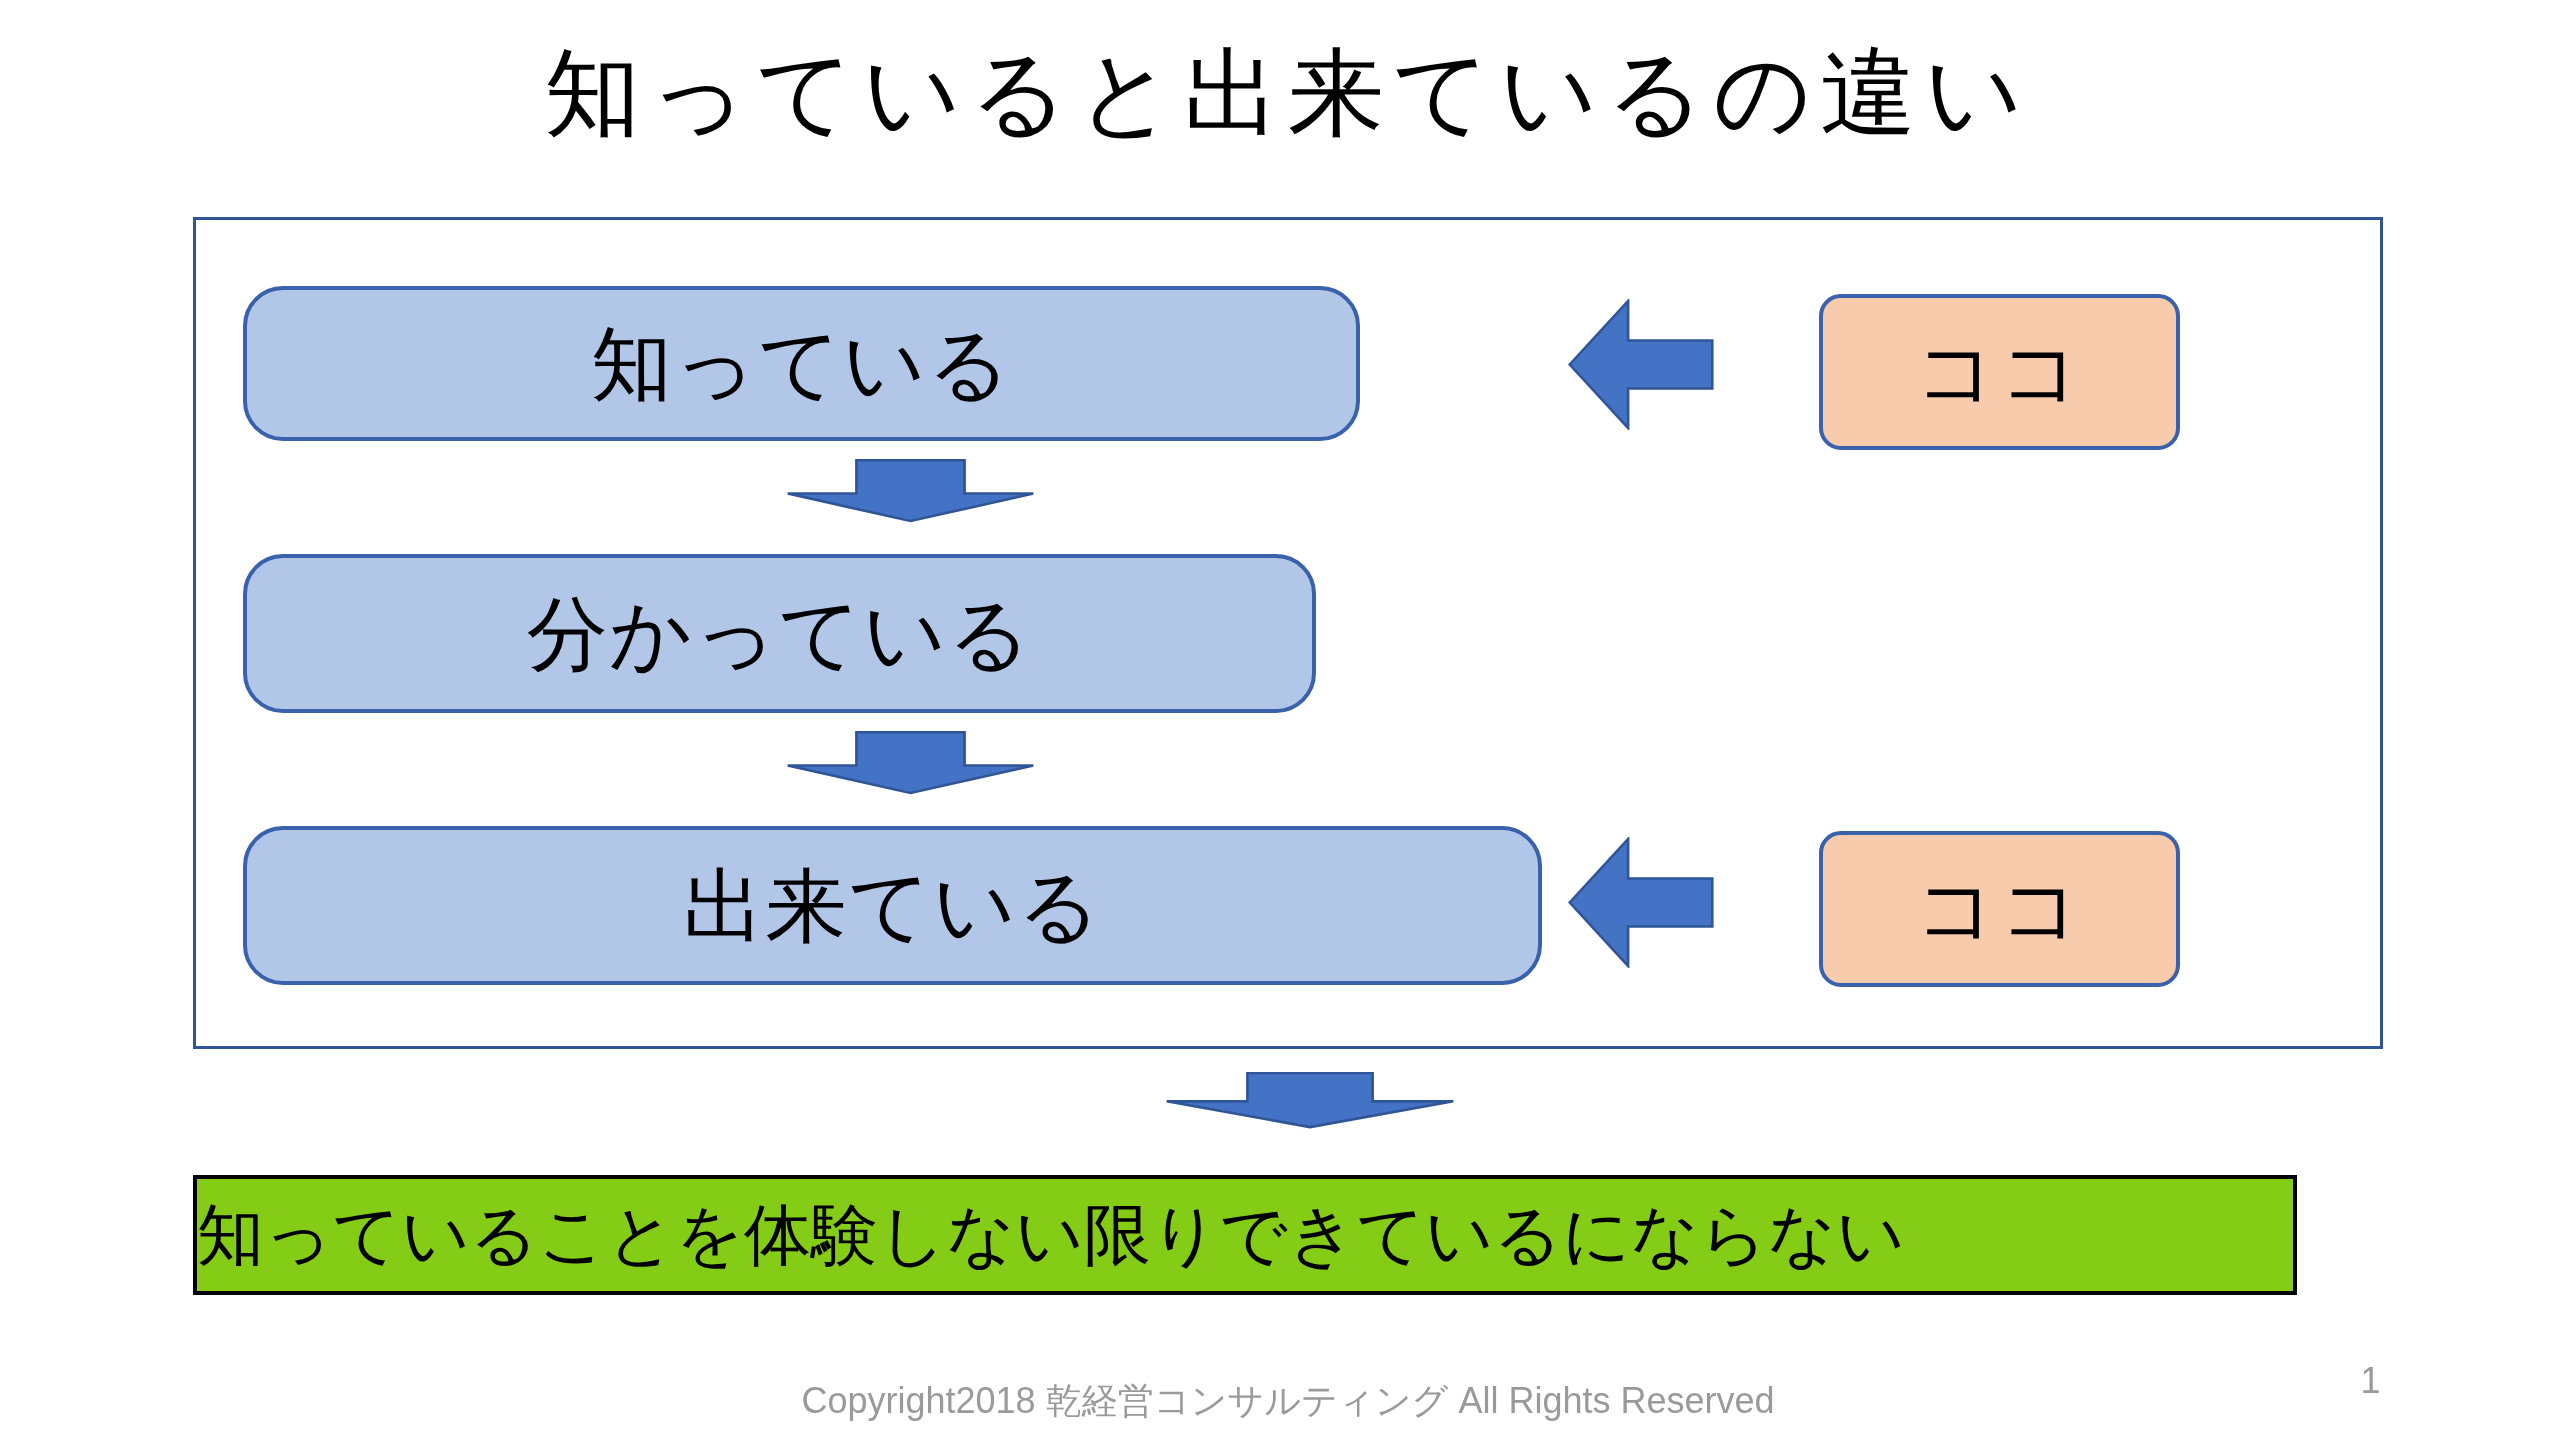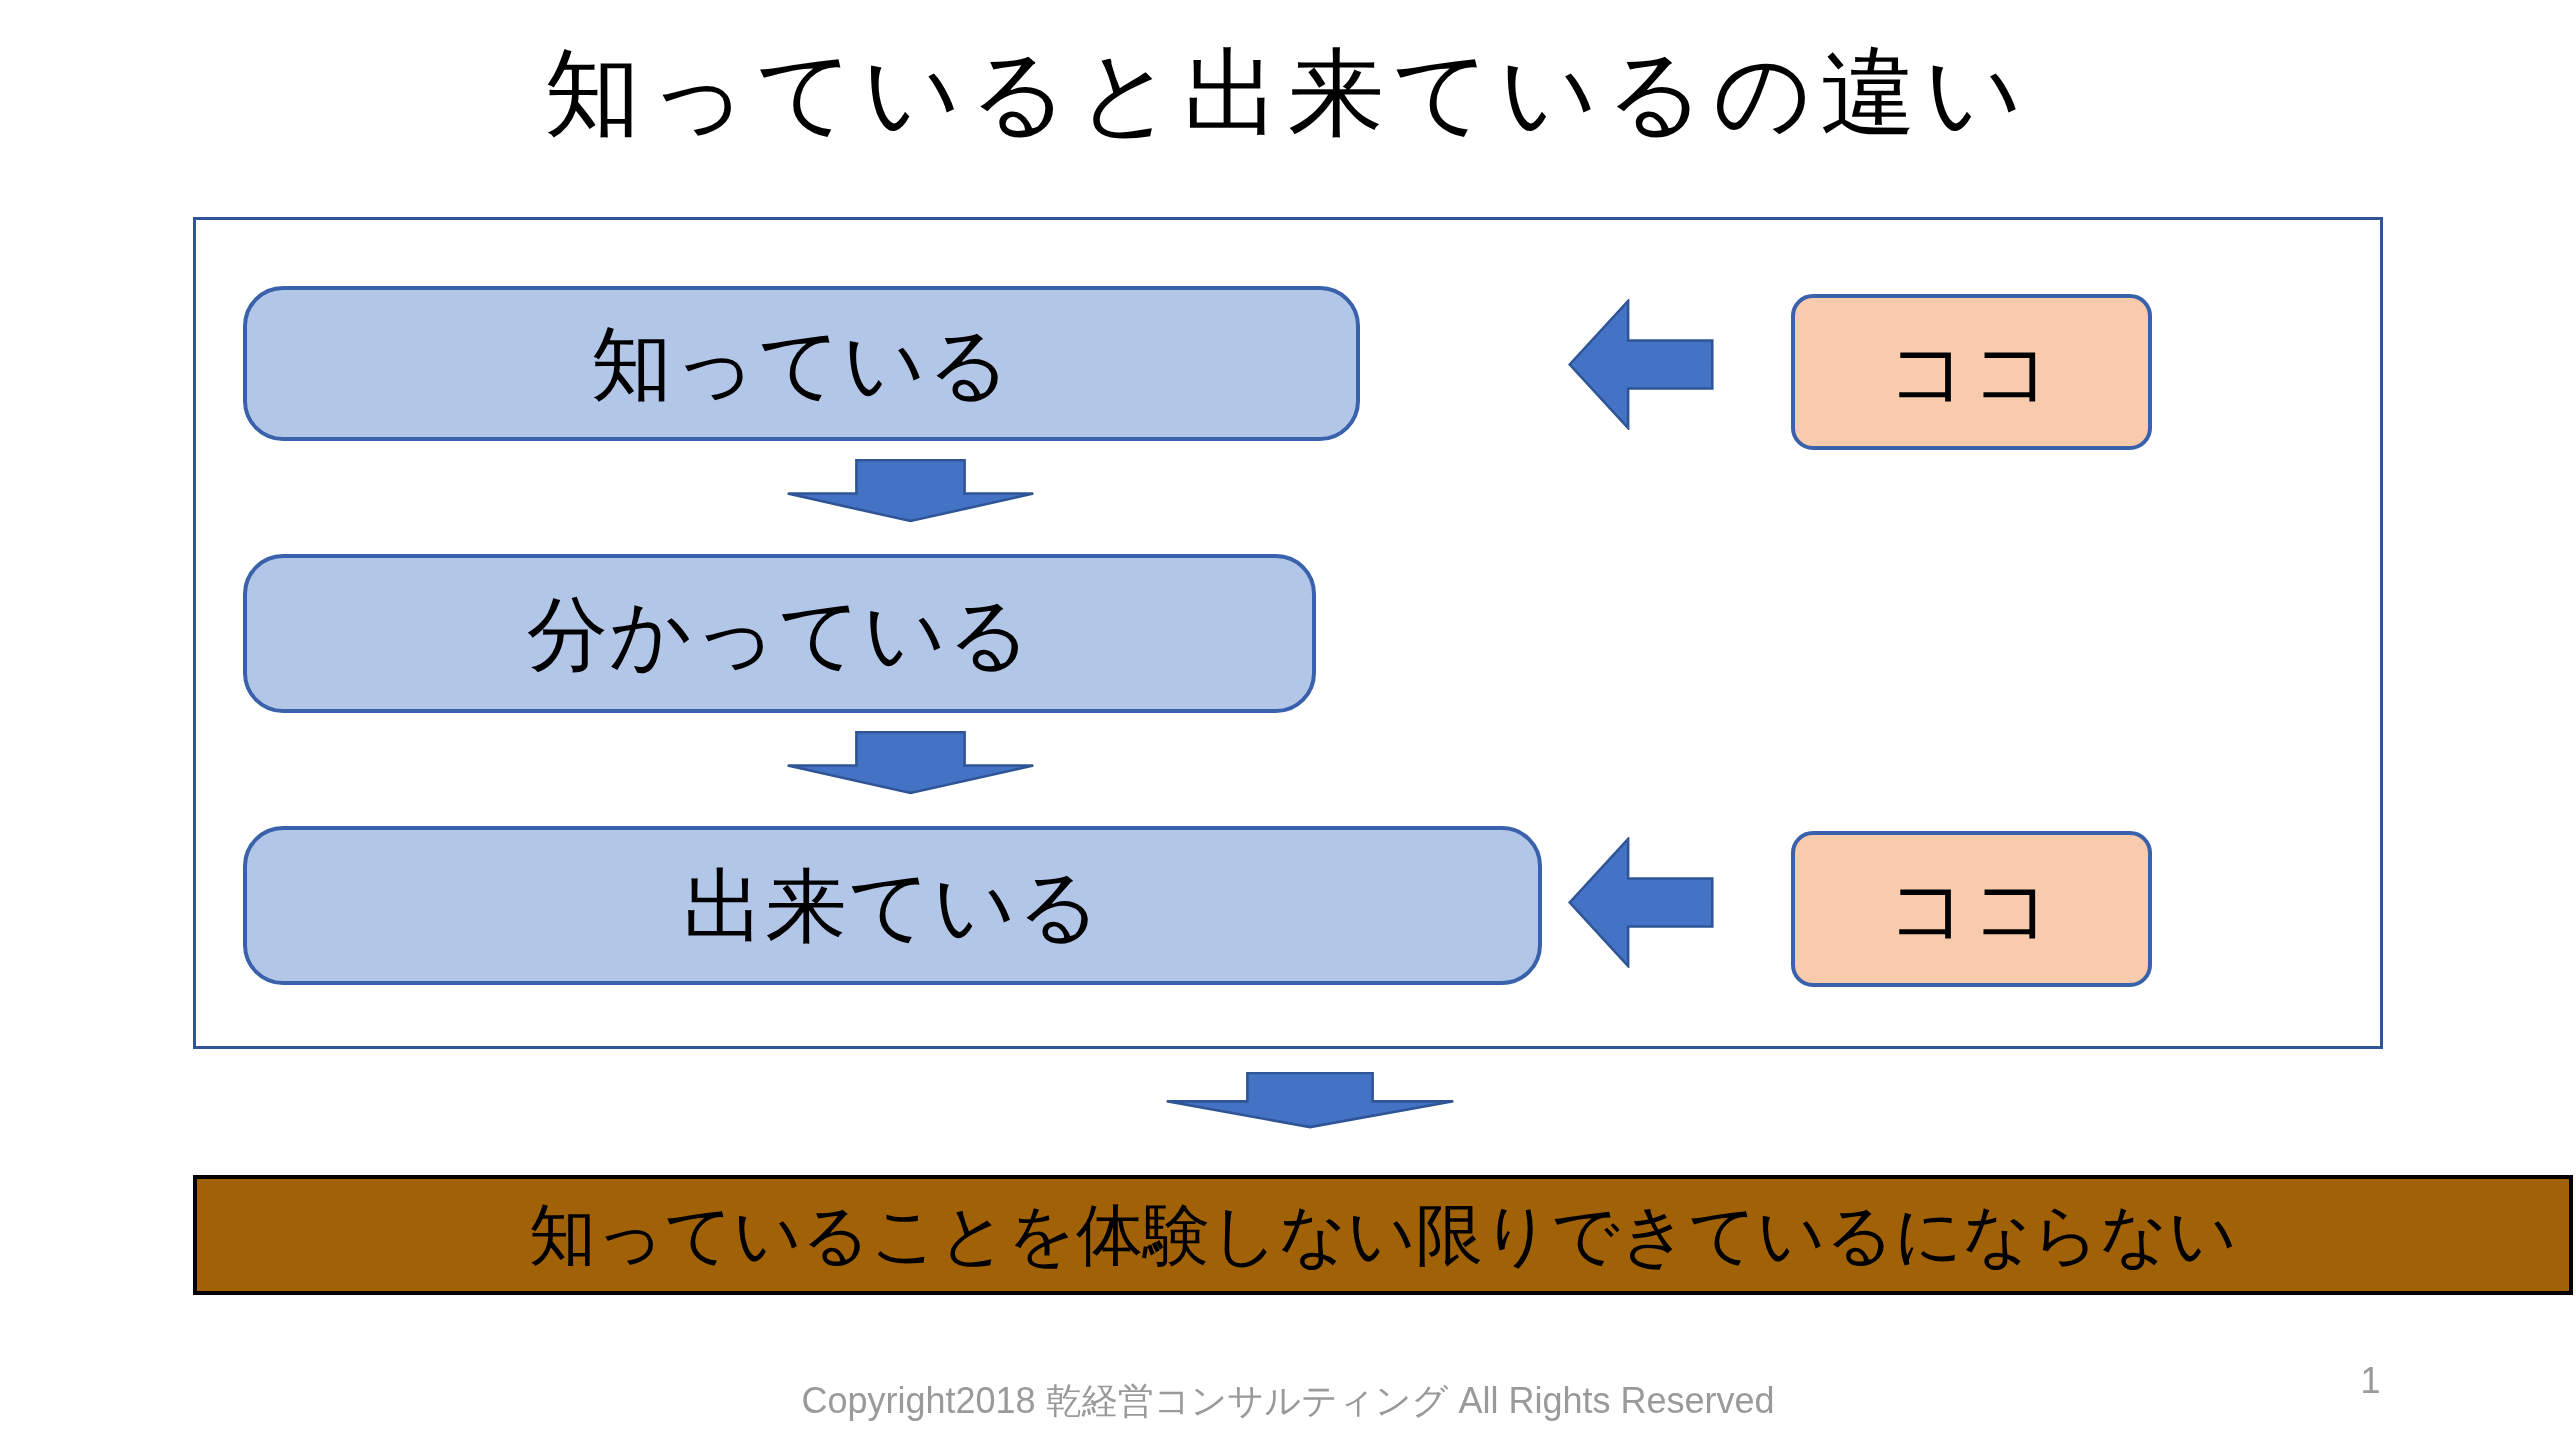--- a/index.html
+++ b/index.html
@@ -78,20 +78,21 @@
     position: absolute;
     background: #f7cbab;
     border: 4.3px solid #3a61ab;
     border-radius: 22px;
     box-sizing: border-box;
     display: flex;
     align-items: center;
     justify-content: center;
     width: 361px;
     height: 156px;
+    margin-left: 28px;
   }
   .callout-box .callout-label {
     font-size: 79px;
     line-height: 82px;
     color: #000000;
     letter-spacing: 3.4px;
     white-space: nowrap;
   }
   .callout-1 { left: 1791px; top: 294px; }
   .callout-2 { left: 1791px; top: 831px; }
@@ -108,28 +109,28 @@
 
   .arrow-down-1 { left: 786px;  top: 459px;  width: 249px; height: 64px; }
   .arrow-down-2 { left: 786px;  top: 731px;  width: 249px; height: 64px; }
   .arrow-down-3 { left: 1165px; top: 1072px; width: 290px; height: 57px; }
 
   
   .conclusion-box {
     position: absolute;
     left: 193px;
     top: 1175px;
-    width: 2380px;
+    width: 2104px;
     height: 120px;
     border: 4.3px solid #000000;
     box-sizing: border-box;
-    background: #a16207;
+    background: #84cc16;
     display: flex;
     align-items: center;
-    justify-content: center;
+    justify-content: flex-start;
   }
   .conclusion-box .conclusion-label {
     font-size: 67px;
     line-height: 72px;
     color: #000000;
     white-space: nowrap;
   }
 
   
   .footer-copyright {

